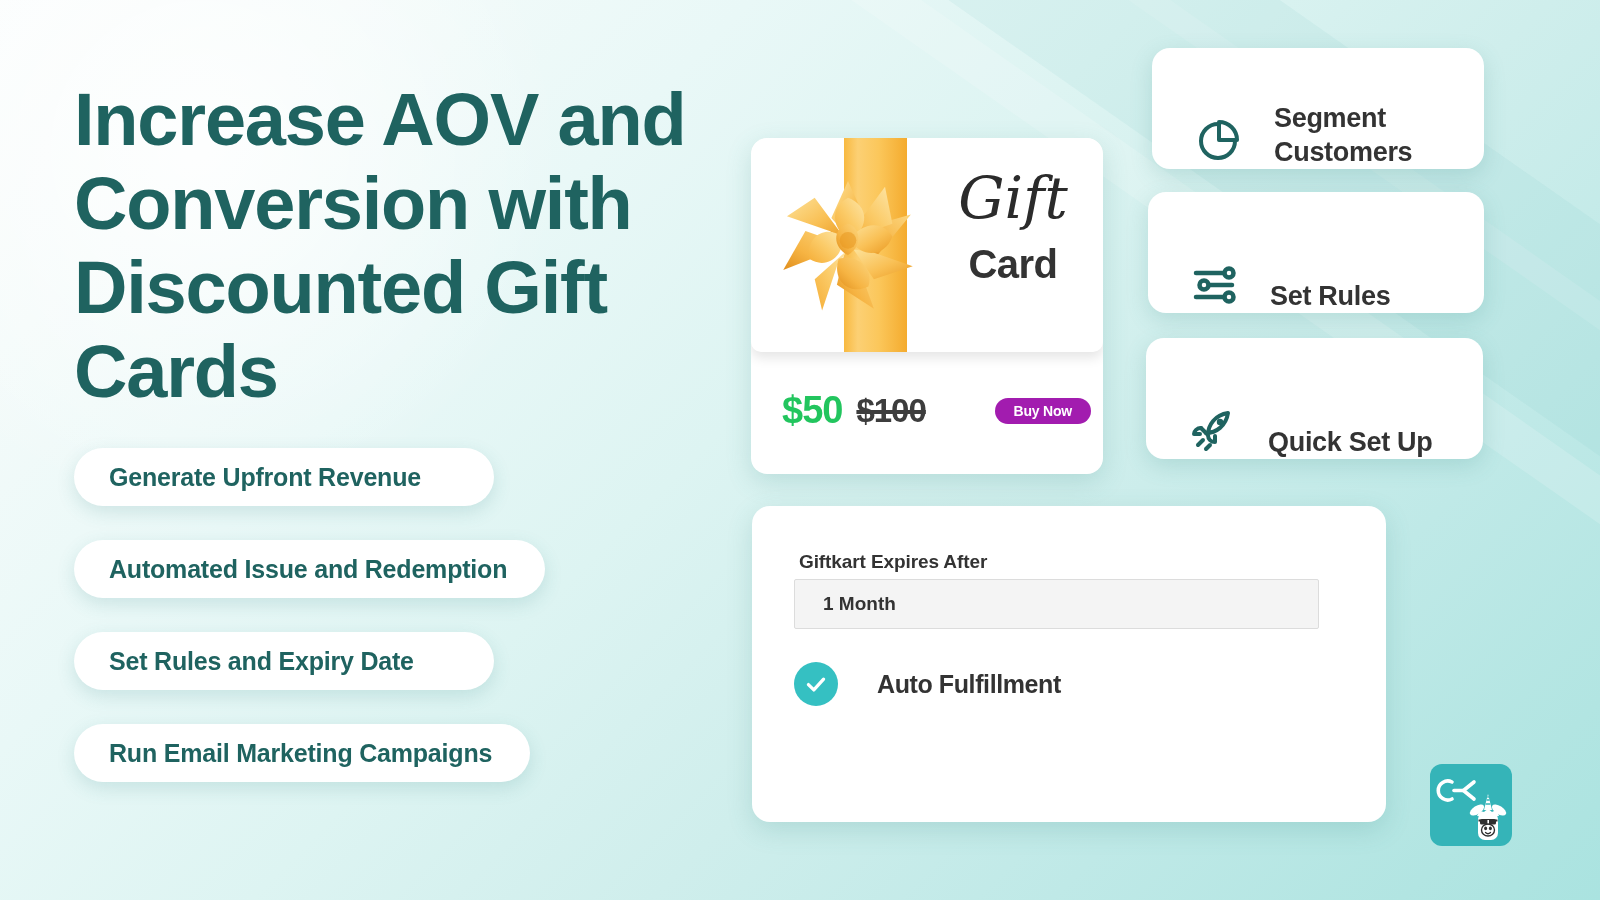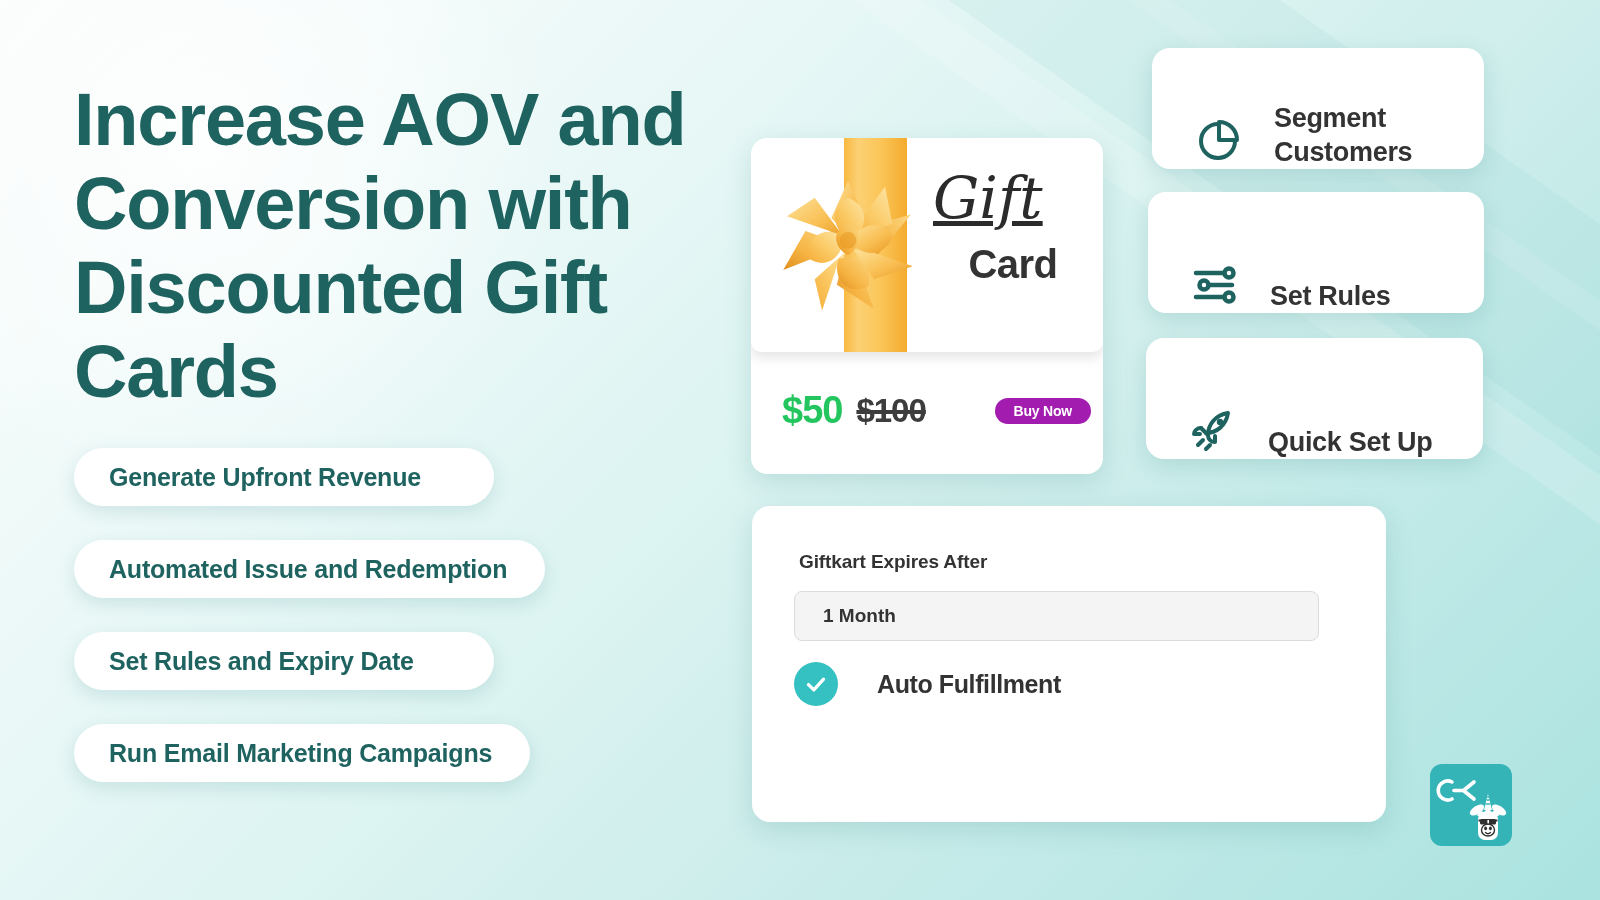--- a/index.html
+++ b/index.html
@@ -105,27 +105,26 @@
   }
   .bow{
     position:absolute;
     left:23px; top:32px;
     width:148px; height:148px;
   }
   .gift-script{
     position:absolute;
     left:182px; top:30px;
     width:160px;
-    text-align:left;
+    text-align:center;
     font-family:"DejaVu Serif", serif;
     font-style:italic;
     font-size:58px;
     line-height:60px;
     color:#2b2b2b;
-    text-decoration:underline;
   }
   .card-word{
     position:absolute;
     left:182px; top:104px;
     width:160px;
     text-align:center;
     font-size:40px;
     font-weight:bold;
     color:#333333;
     letter-spacing:-0.5px;
@@ -205,25 +204,25 @@
   .set-label{
     position:absolute;
     left:47px; top:45px;
     font-size:19px;
     font-weight:bold;
     color:#333333;
     letter-spacing:-0.1px;
   }
   .set-select{
     position:absolute;
-    left:42px; top:85px;
+    left:42px; top:73px;
     width:525px; height:50px;
     background:#f4f4f4;
     border:1px solid #dcdcdc;
-    border-radius:8px;
+    border-radius:2px;
     display:flex;
     align-items:center;
     padding-left:28px;
     font-size:19px;
     font-weight:bold;
     color:#333333;
     cursor:pointer;
   }
   .check-row{
     position:absolute;

